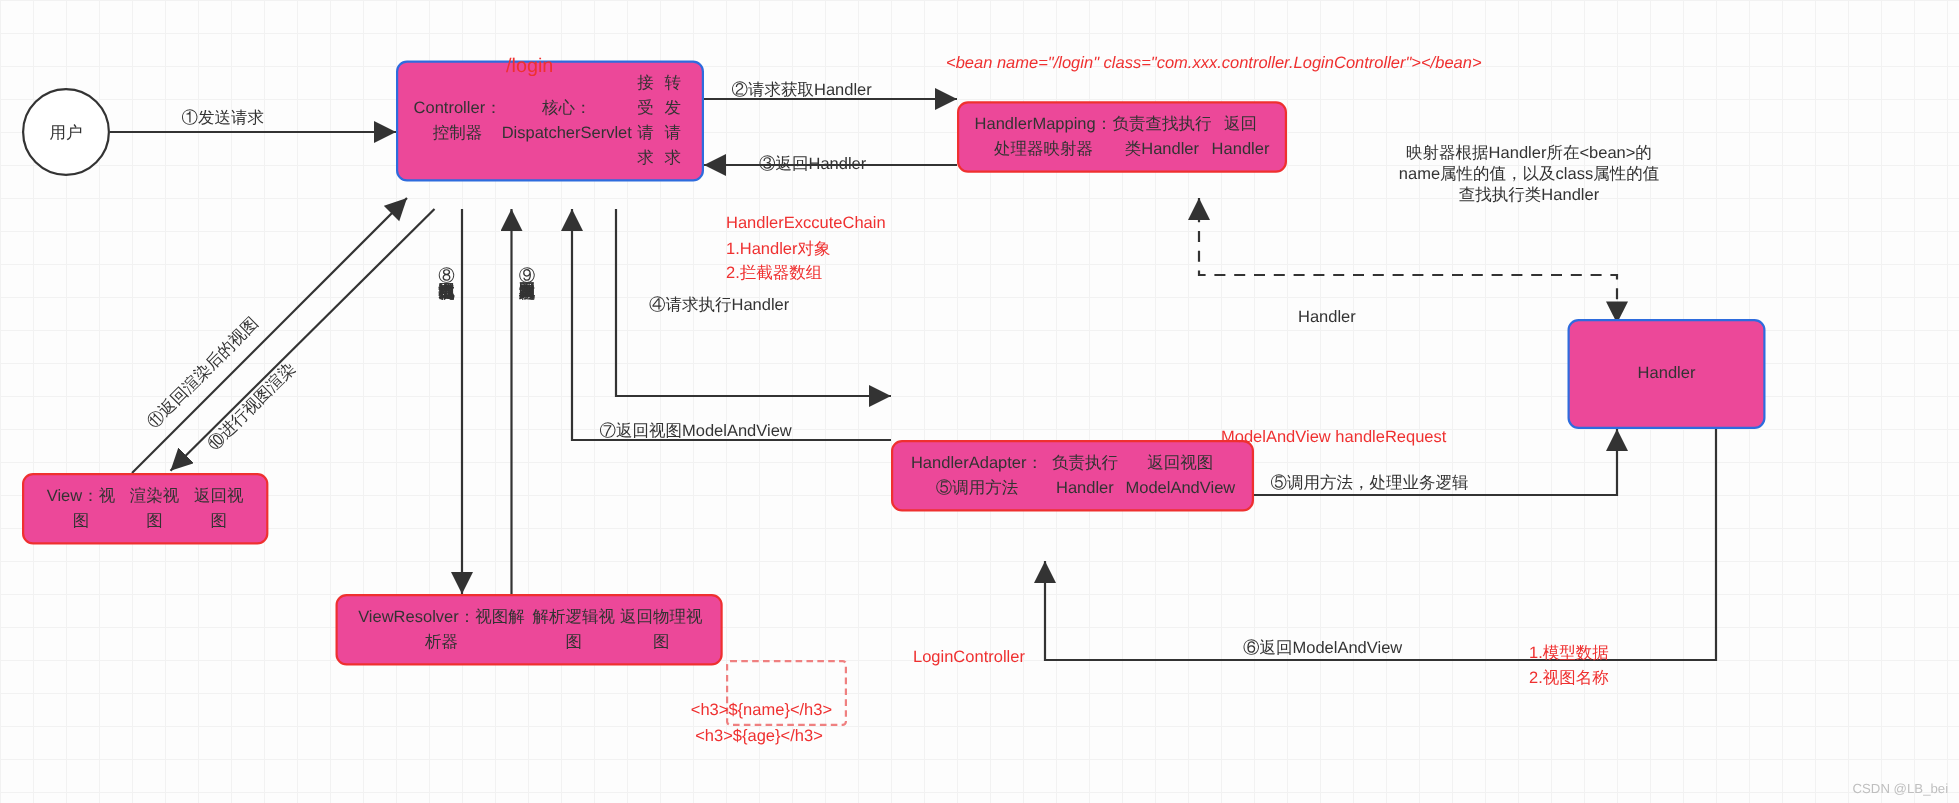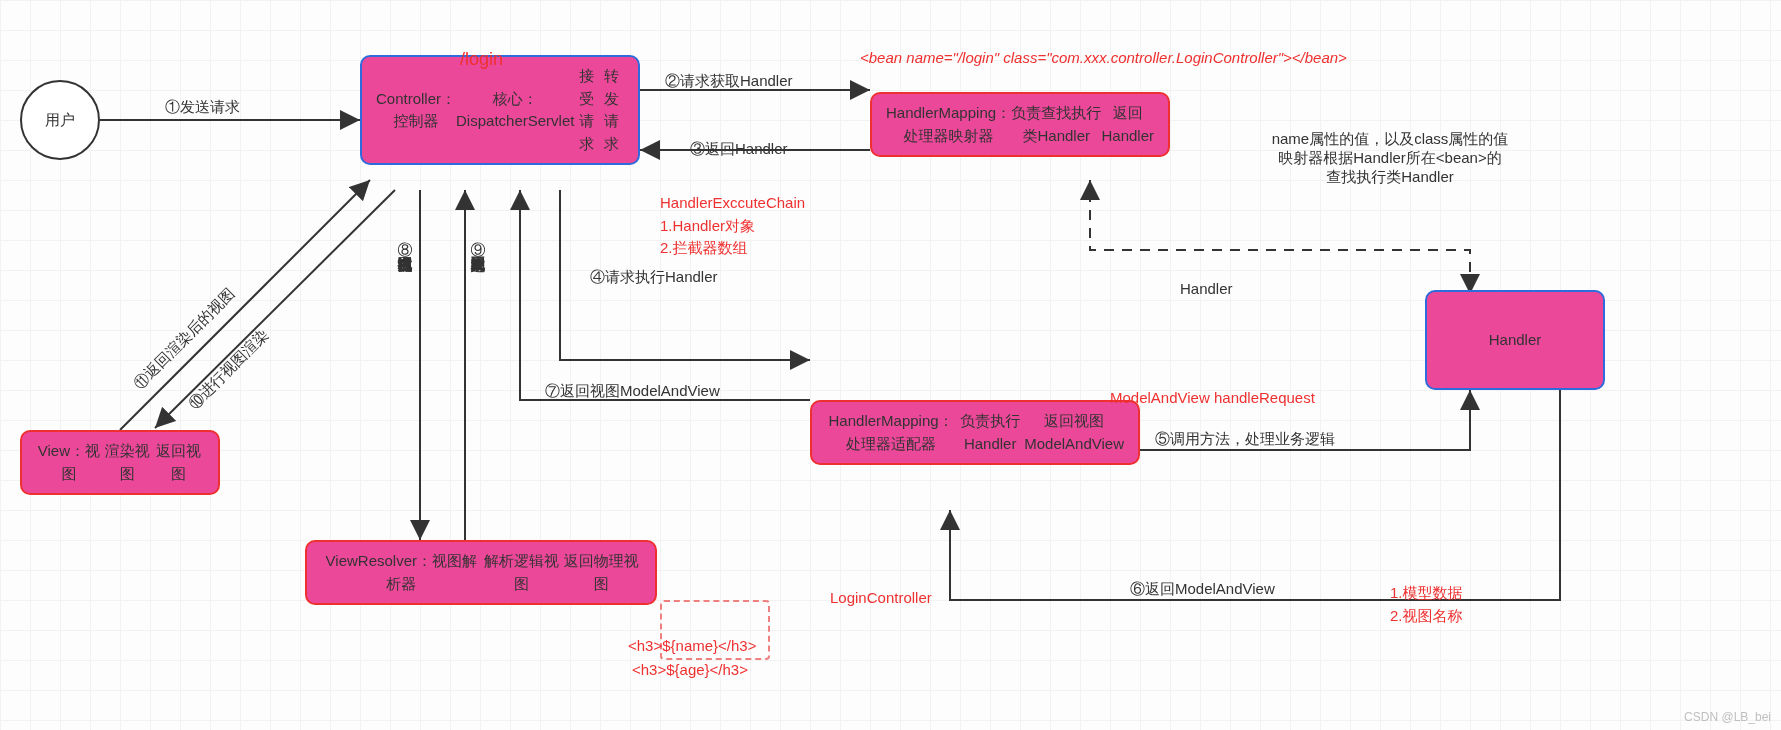--- a/index.html
+++ b/index.html
@@ -105,30 +105,30 @@
   <div>转发请求</div>
 </div>
 
 <div class="box red" style="left:870px; top:55px; width:300px;margin-top:37px;">
   <div>HandlerMapping：处理器映射器</div>
   <div>负责查找执行类Handler</div>
   <div>返回Handler</div>
 </div>
 
 <div class="box red" style="left:810px; top:400px; width:330px;">
-  <div>HandlerMapping：处理器适配器</div>
+  <div>HandlerAdapter：⑤调用方法</div>
   <div>负责执行Handler</div>
   <div>返回视图ModelAndView</div>
 </div>
 
 <div class="box blue" style="left:1425px; top:290px; width:180px; height:100px;">
   <div>Handler</div>
 </div>
 
-<div class="box red" style="left:20px; top:430px; width:200px;text-align:center;">
+<div class="box red" style="left:20px; top:430px; width:224px;text-align:center;">
   <div>View：视图</div>
   <div>渲染视图</div>
   <div>返回视图</div>
 </div>
 
 <div class="box red" style="left:305px; top:540px; width:352px;">
   <div>ViewResolver：视图解析器</div>
   <div>解析逻辑视图</div>
   <div>返回物理视图</div>
 </div>
@@ -147,22 +147,22 @@
 <div class="label" style="left:1180px; top:280px;">Handler</div>
 
 <div class="label red-text" style="left:460px; top:20px; font-size:18px;">/login</div>
 <div class="label red-text" style="left:860px; top:20px; font-style:italic;">&lt;bean name="/login" class="com.xxx.controller.LoginController"&gt;&lt;/bean&gt;</div>
 
 <div class="label red-text" style="left:660px; top:165px;">HandlerExccuteChain</div>
 <div class="label red-text" style="left:660px; top:188px;">1.Handler对象</div>
 <div class="label red-text" style="left:660px; top:210px;">2.拦截器数组</div>
 
 <div class="label" style="left:1230px; top:130px; white-space:normal; width:320px; text-align:center;">
+  <div>映射器根据Handler所在&lt;bean&gt;的</div>
   <div>name属性的值，以及class属性的值</div>
-  <div>映射器根据Handler所在&lt;bean&gt;的</div>
   <div>查找执行类Handler</div>
 </div>
 
 <div class="label red-text" style="left:1110px; top:360px;">ModelAndView handleRequest</div>
 <div class="label red-text" style="left:830px; top:560px;">LoginController</div>
 <div class="label red-text" style="left:1390px; top:555px;">1.模型数据</div>
 <div class="label red-text" style="left:1390px; top:578px;">2.视图名称</div>
 
 <div class="dashed-red" style="left:660px; top:600px; width:110px; height:60px;"></div>
 <div class="label red-text" style="left:628px; top:608px;">&lt;h3&gt;${name}&lt;/h3&gt;</div>

